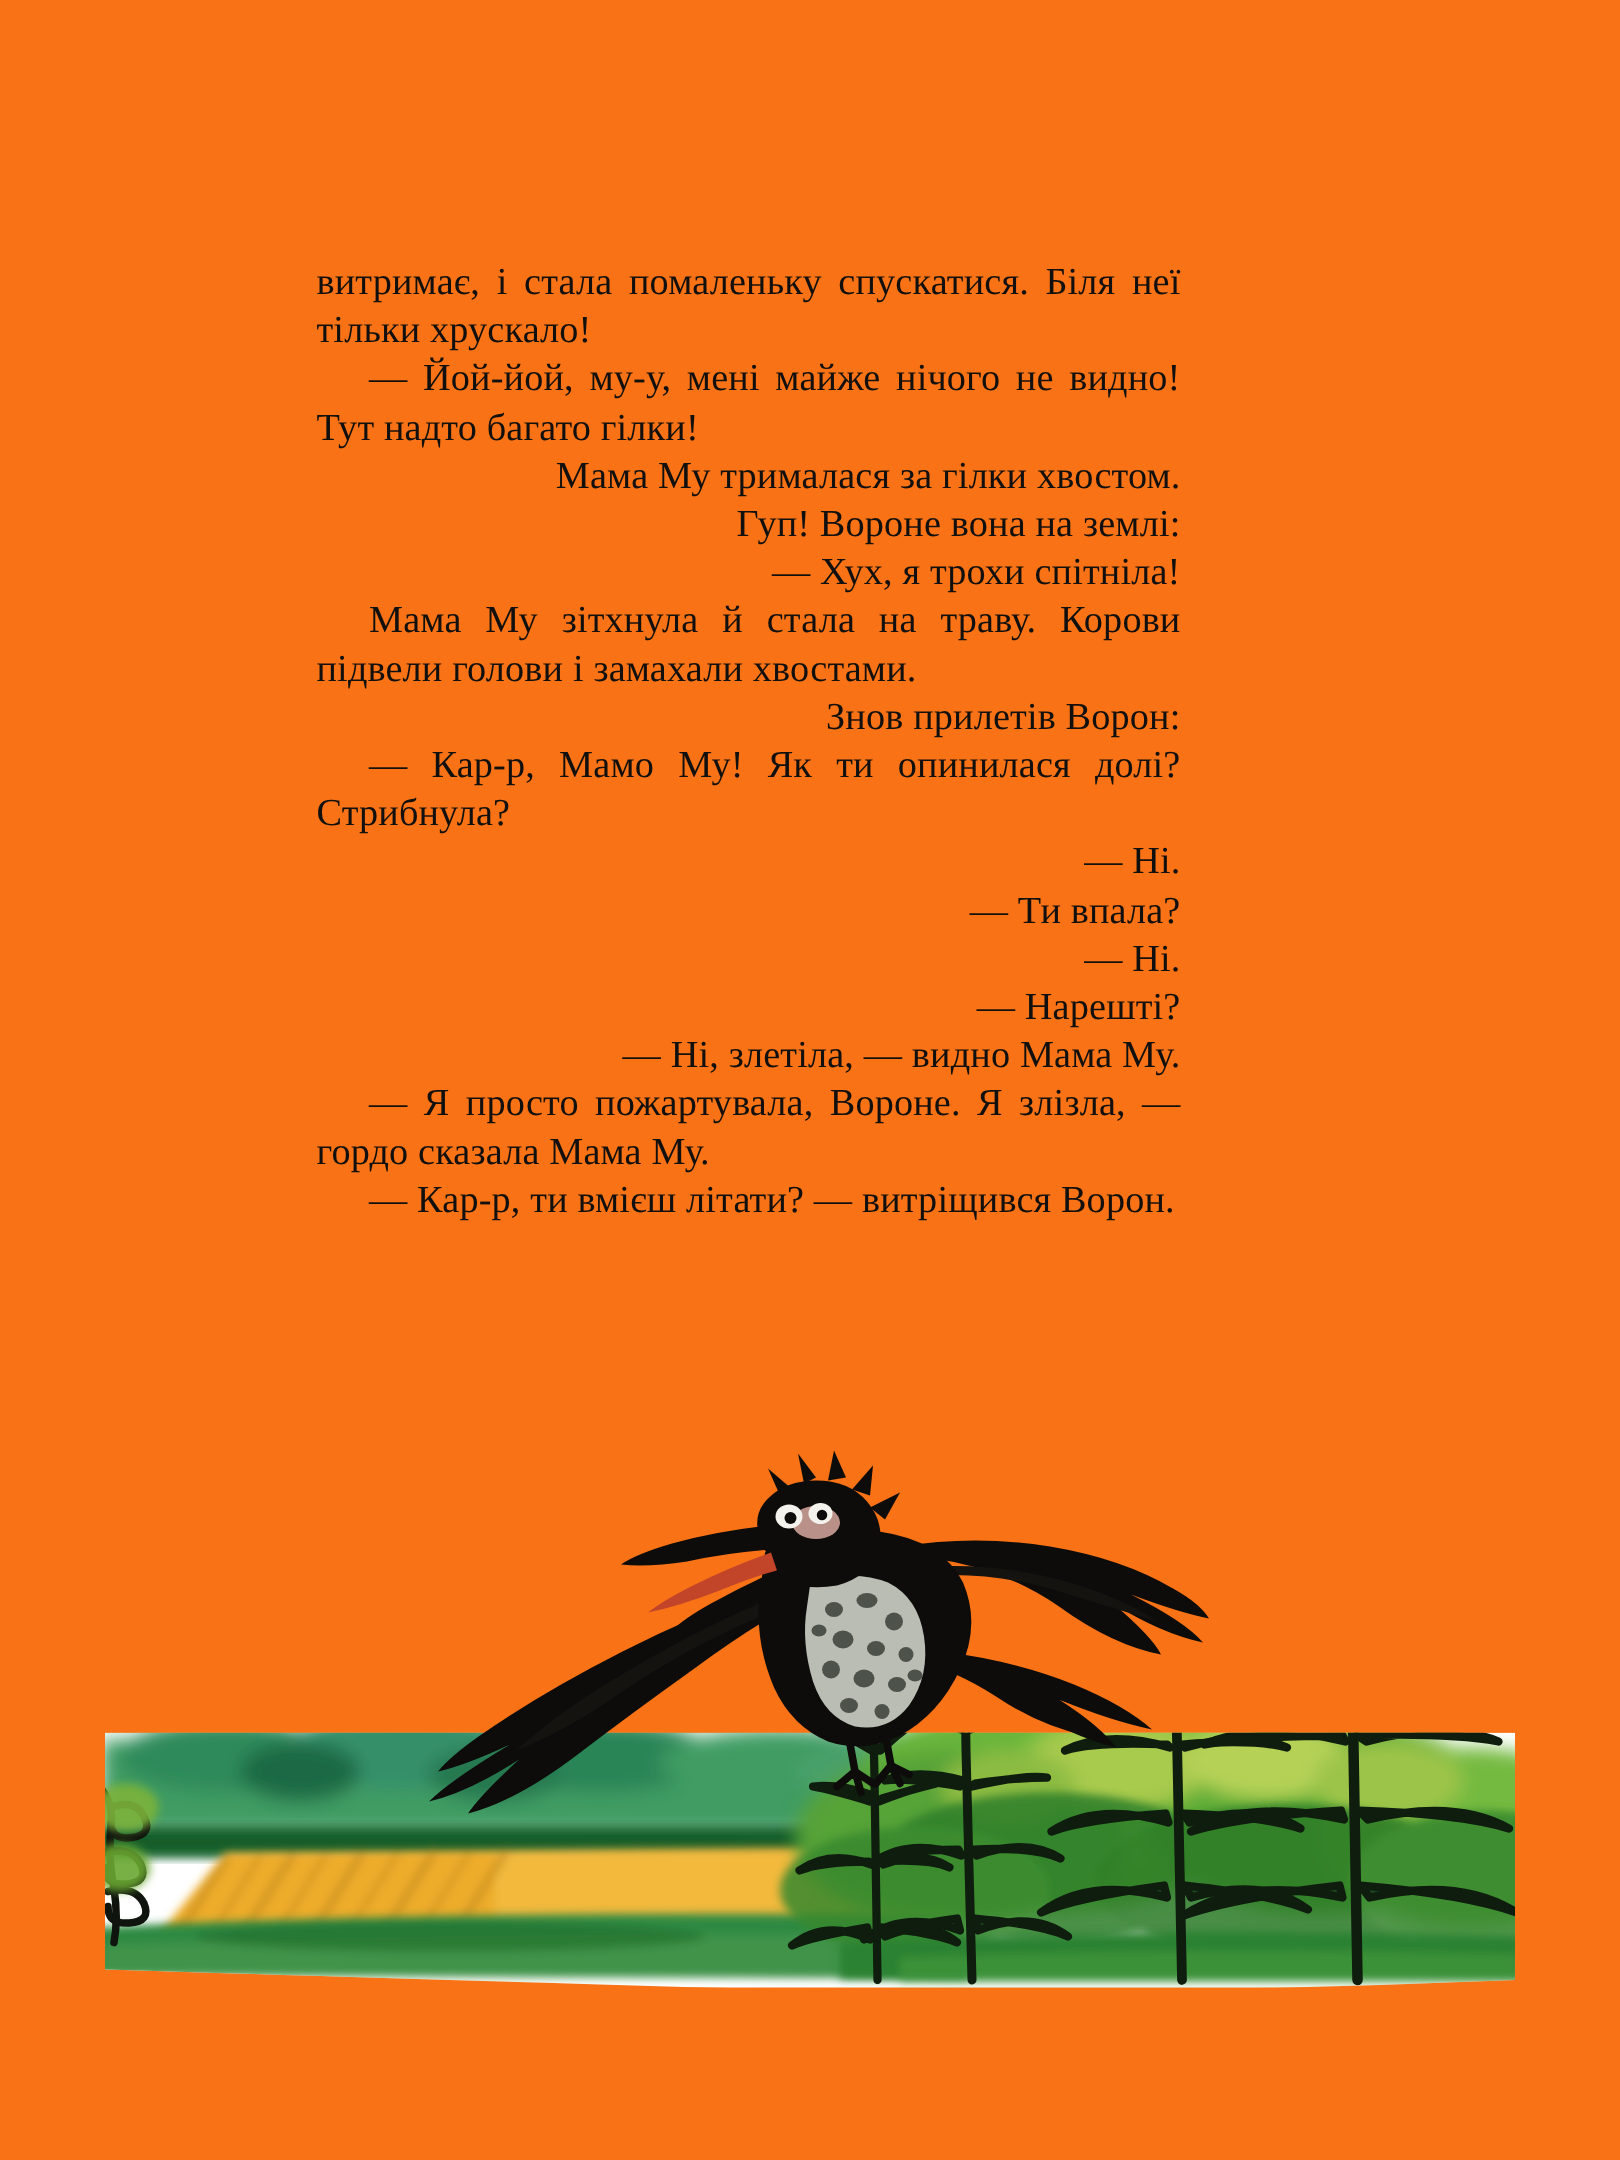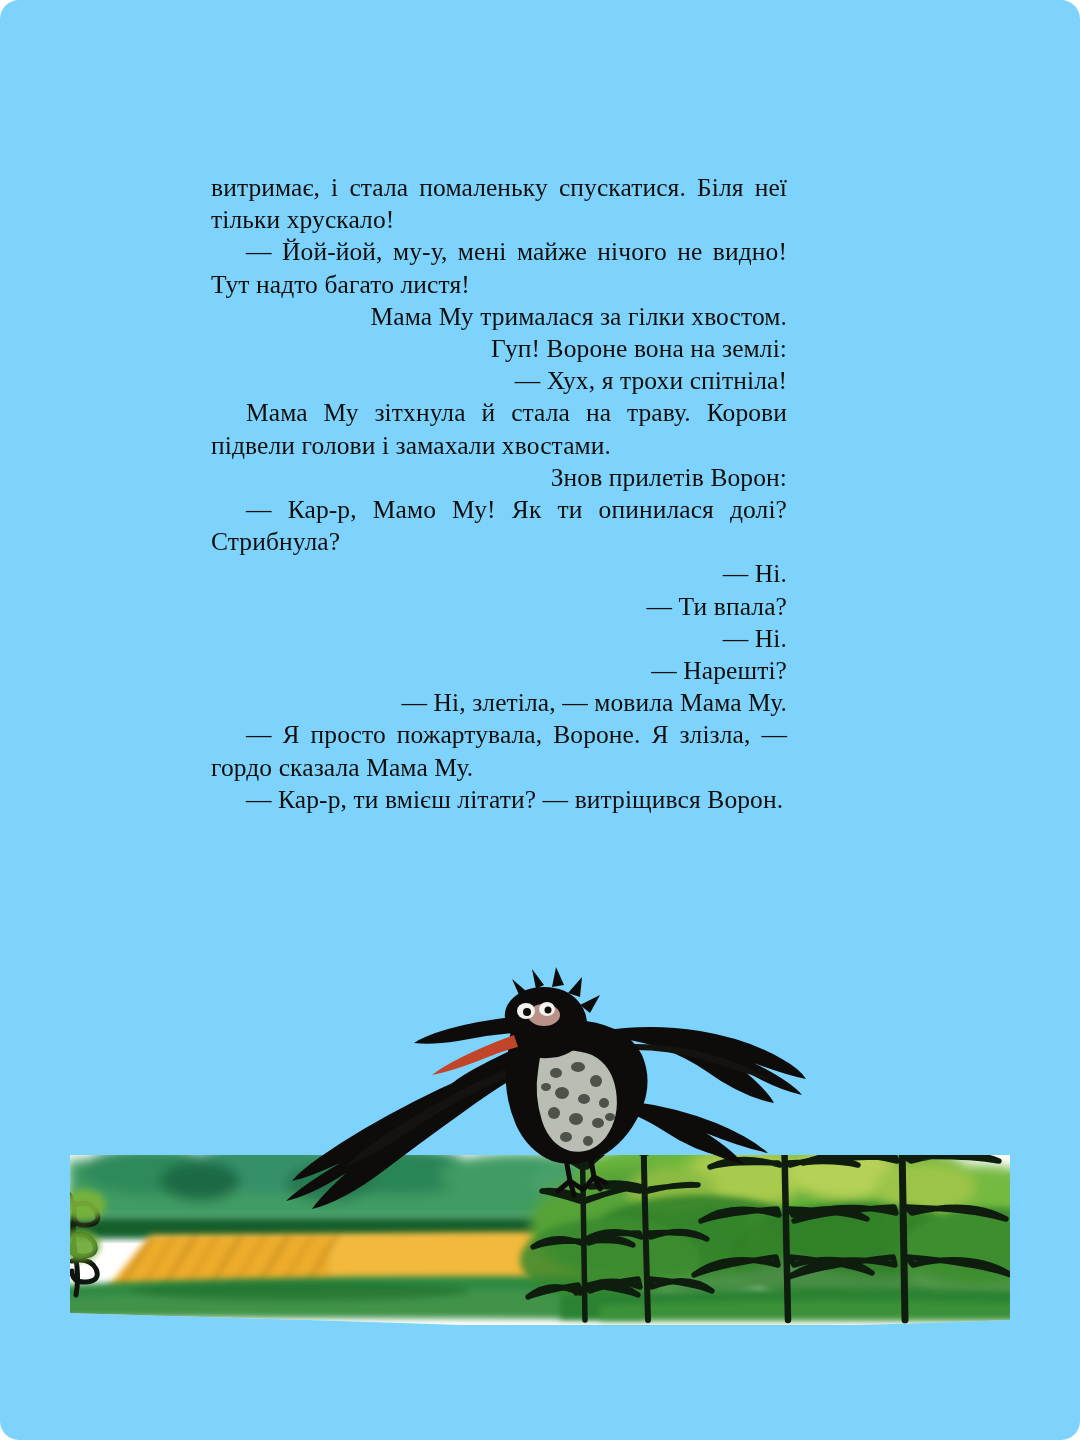--- a/index.html
+++ b/index.html
@@ -4,24 +4,23 @@
 <style>
   html, body {
     margin: 0;
     padding: 0;
     background: #ffffff;
   }
   .page {
     position: relative;
     width: 1080px;
     height: 1440px;
-    background: #7dd3fc;
+    background: #f97316;
     overflow: hidden;
     font-family: "Liberation Serif", "DejaVu Serif", serif;
-    border-radius: 19px;
   }
 
   
   .text-column {
     position: absolute;
     left: 211px;
     top: 172px;
     width: 576px;
   }
   .para {
@@ -59,32 +58,32 @@
     height: 440px;
   }
 </style>
 </head>
 <body>
 
 <div class="page">
 
   <div class="text-column">
     <p class="para noindent">витримає, і стала помаленьку спускатися. Біля неї тільки хрускало!</p>
-    <p class="para indent">— Йой-йой, му-у, мені майже нічого не видно! Тут надто багато листя!</p>
+    <p class="para indent">— Йой-йой, му-у, мені майже нічого не видно! Тут надто багато гілки!</p>
     <p class="para indent flush">Мама Му трималася за гілки хвостом.</p>
     <p class="para indent flush">Гуп! Вороне вона на землі:</p>
     <p class="para indent flush">— Хух, я трохи спітніла!</p>
     <p class="para indent">Мама Му зітхнула й стала на траву. Корови підвели голови і замахали хвостами.</p>
     <p class="para indent flush">Знов прилетів Ворон:</p>
     <p class="para indent">— Кар-р, Мамо Му! Як ти опинилася долі? Стрибнула?</p>
     <p class="para indent flush">— Ні.</p>
     <p class="para indent flush">— Ти впала?</p>
     <p class="para indent flush">— Ні.</p>
     <p class="para indent flush">— Нарешті?</p>
-    <p class="para indent flush">— Ні, злетіла, — мовила Мама Му.</p>
+    <p class="para indent flush">— Ні, злетіла, — видно Мама Му.</p>
     <p class="para indent">— Я просто пожартувала, Вороне. Я злізла, — гордо сказала Мама Му.</p>
     <p class="para indent">— Кар-р, ти вмієш літати? — витріщився Ворон.</p>
   </div>
 
   <div class="illustration">
     <svg viewBox="0 0 1080 440" xmlns="http://www.w3.org/2000/svg">
       <defs>
         <filter id="soft" x="-15%" y="-15%" width="130%" height="130%">
           <feGaussianBlur stdDeviation="3"></feGaussianBlur>
         </filter>

